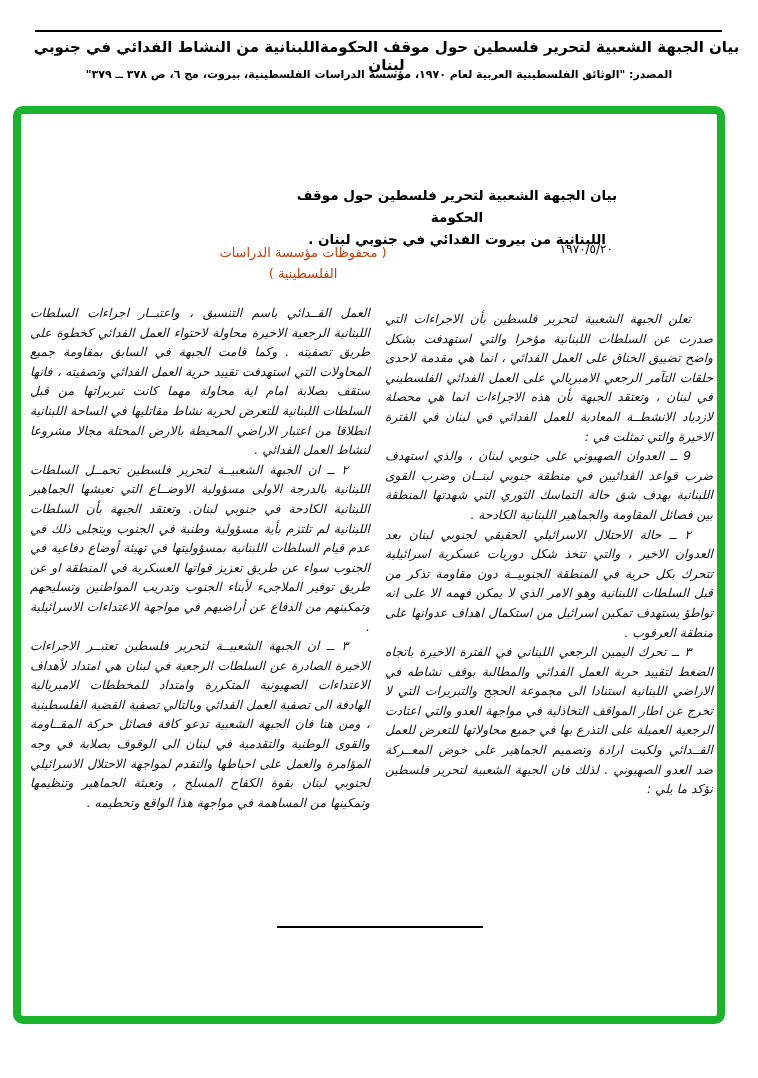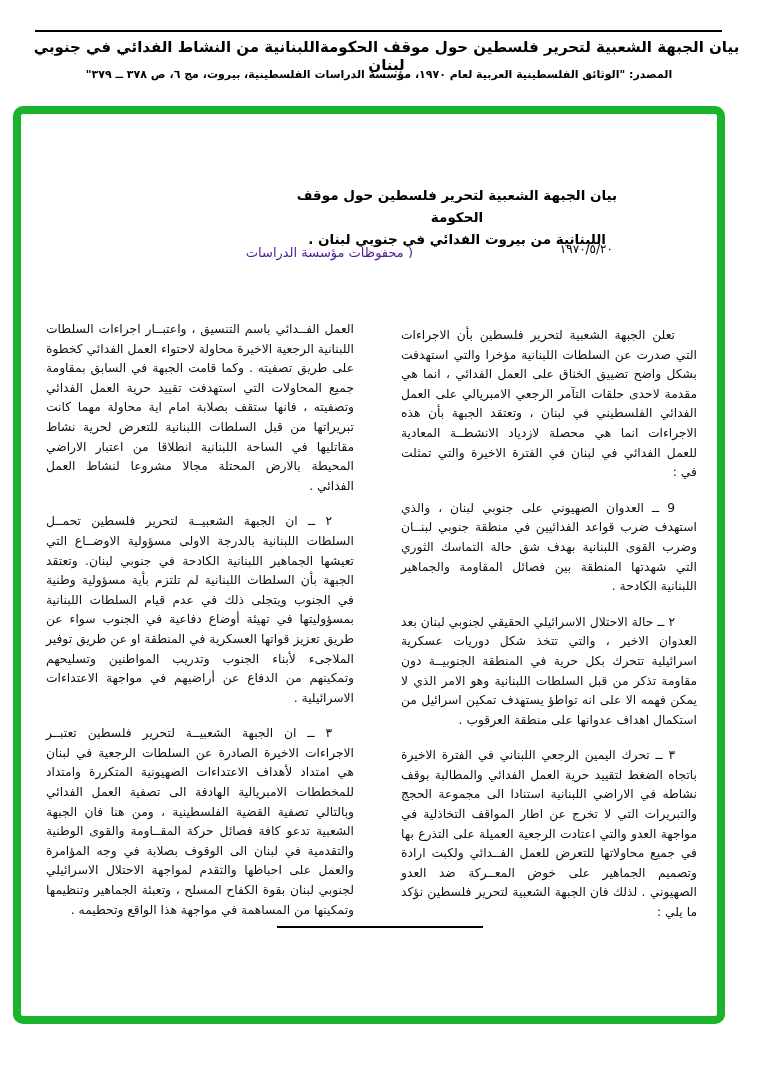--- a/index.html
+++ b/index.html
@@ -43,37 +43,37 @@
     direction:rtl; text-align:center;
     font-weight:bold; font-size:13.5px; line-height:22px;
     color:#000;
   }
   .doc-date {
     position:absolute; top:128px; right:104px;
     direction:rtl; font-size:12px; color:#000;
   }
   .doc-note {
     position:absolute; top:128px; left:172px; width:220px;
-    direction:rtl; 
-    font-size:13px; line-height:21px; color:#4c1d95;
+    direction:rtl; text-align:center;
+    font-size:13px; line-height:21px; color:#c2410c;
   }
 
   .cols {
     position:absolute; top:190px; left:9px; width:683px;
     direction:rtl;
     display:flex; gap:15px;
   }
   .col {
     font-size:12.3px; line-height:19.6px;
     text-align:justify;
     color:#101010;
   }
   .col-right { width:328px; padding-top:6px; }
   .col-left  { width:340px; }
-  .col p { margin:16px; }
+  .col p { margin:0;font-style:italic; }
   .col p.ind { text-indent:22px; }
 
   .bottom-divider {
     position:absolute; top:812px; left:256px;
     width:206px; height:2px; background:#000;
   }
 </style>
 </head>
 <body>
 
@@ -89,20 +89,21 @@
 
     <div class="doc-title">
       <div>بيان الجبهة الشعبية لتحرير فلسطين حول موقف الحكومة</div>
       <div>اللبنانية من بيروت الفدائي في جنوبي لبنان .</div>
     </div>
 
     <div class="doc-date">١٩٧٠/٥/٢٠</div>
 
     <div class="doc-note">
       <div>( محفوظات مؤسسة الدراسات</div>
+      <div>الفلسطينية )</div>
     </div>
 
     <div class="cols">
 
       <div class="col col-right">
         <p class="ind">تعلن الجبهة الشعبية لتحرير فلسطين بأن الاجراءات التي صدرت عن السلطات اللبنانية مؤخرا والتي استهدفت بشكل واضح تضييق الخناق على العمل الفدائي ، انما هي مقدمة لاحدى حلقات التآمر الرجعي الامبريالي على العمل الفدائي الفلسطيني في لبنان ، وتعتقد الجبهة بأن هذه الاجراءات انما هي محصلة لازدياد الانشطــة المعادية للعمل الفدائي في لبنان في الفترة الاخيرة والتي تمثلت في :</p>
         <p class="ind">9 ــ العدوان الصهيوني على جنوبي لبنان ، والذي استهدف ضرب قواعد الفدائيين في منطقة جنوبي لبنــان وضرب القوى اللبنانية بهدف شق حالة التماسك الثوري التي شهدتها المنطقة بين فصائل المقاومة والجماهير اللبنانية الكادحة .</p>
         <p class="ind">٢ ــ حالة الاحتلال الاسرائيلي الحقيقي لجنوبي لبنان بعد العدوان الاخير ، والتي تتخذ شكل دوريات عسكرية اسرائيلية تتحرك بكل حرية في المنطقة الجنوبيــة دون مقاومة تذكر من قبل السلطات اللبنانية وهو الامر الذي لا يمكن فهمه الا على انه تواطؤ يستهدف تمكين اسرائيل من استكمال اهداف عدوانها على منطقة العرقوب .</p>
         <p class="ind">٣ ــ تحرك اليمين الرجعي اللبناني في الفترة الاخيرة باتجاه الضغط لتقييد حرية العمل الفدائي والمطالبة بوقف نشاطه في الاراضي اللبنانية استنادا الى مجموعة الحجج والتبريرات التي لا تخرج عن اطار المواقف التخاذلية في مواجهة العدو والتي اعتادت الرجعية العميلة على التذرع بها في جميع محاولاتها للتعرض للعمل الفــدائي ولكبت ارادة وتصميم الجماهير على خوض المعــركة ضد العدو الصهيوني . لذلك فان الجبهة الشعبية لتحرير فلسطين نؤكد ما يلي :</p>
       </div>

